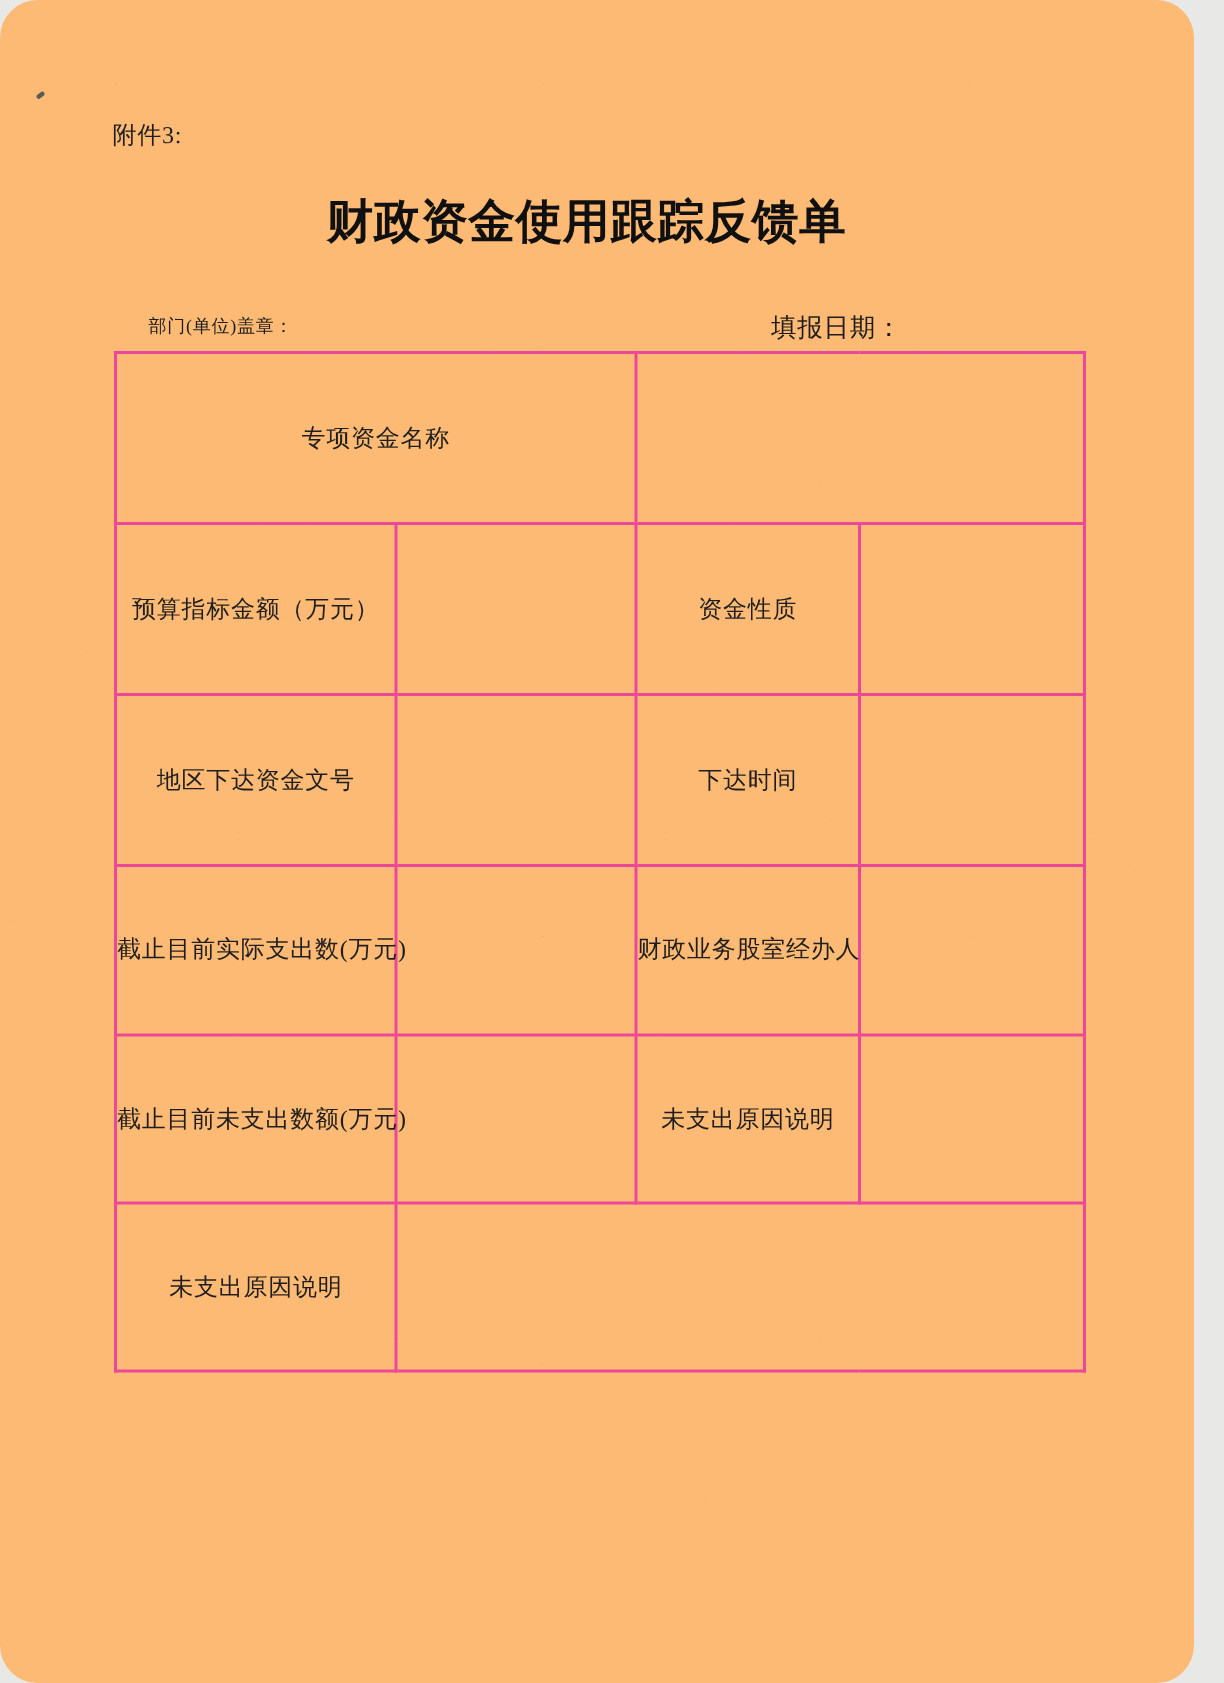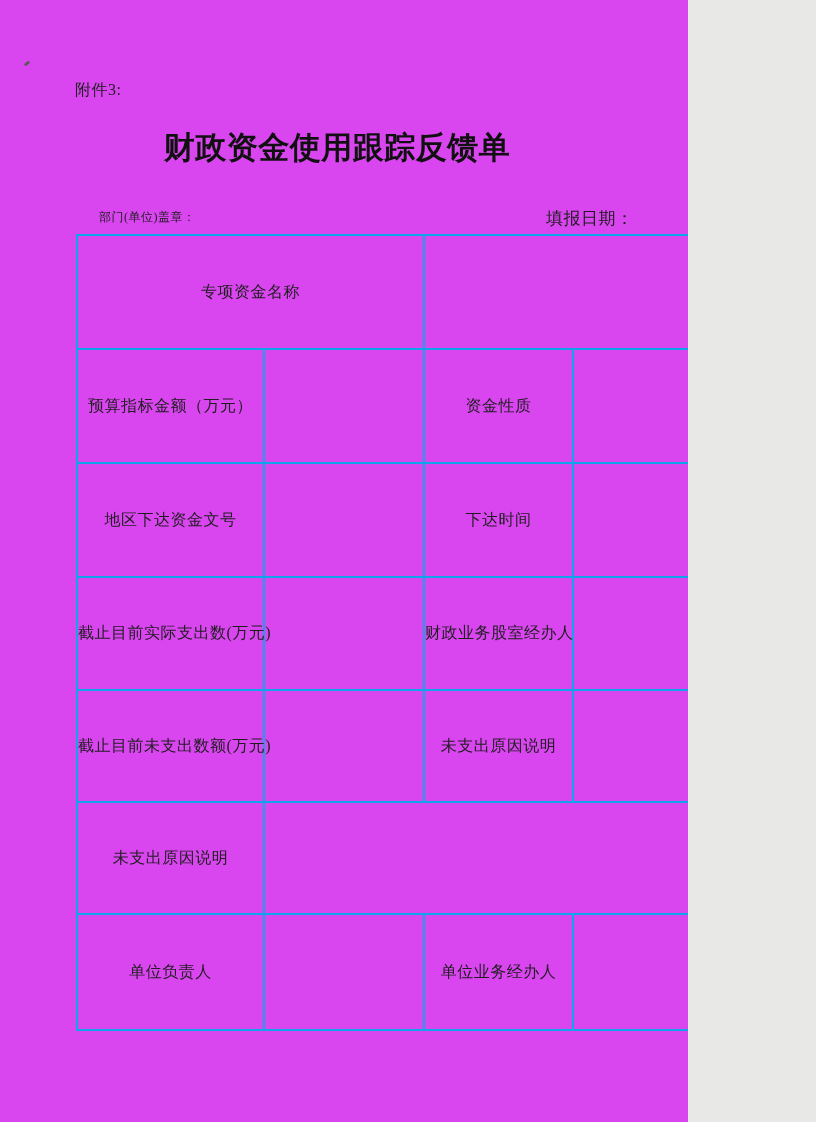--- a/index.html
+++ b/index.html
@@ -2,26 +2,27 @@
 <html><head>
 <meta charset="utf-8">
 <style>
   html, body {
     margin: 0;
     padding: 0;
     background: #e8e8e6;
   }
   .page {
     position: relative;
-    width: 688px;
+    width: 796px;
     height: 1122px;
-    background: #d946ef;
+    background: #fdba74;
     overflow: hidden;
     font-family: "Liberation Serif", "DejaVu Serif", serif;
     color: #222;
+    border-radius: 25px;
   }
   .noise {
     position: absolute;
     top: 0; left: 0;
     width: 816px;
     height: 1122px;
     opacity: 0.55;
     pointer-events: none;
   }
   .attachment-note {
@@ -50,35 +51,35 @@
     position: absolute;
     top: 209px;
     left: 99px;
     font-size: 12px;
     letter-spacing: 0.5px;
     color: #1c1c1c;
   }
   .date-label {
     position: absolute;
     top: 207px;
-    left: 546px;
+    left: 514px;
     font-size: 17px;
     letter-spacing: 0.5px;
     color: #1c1c1c;
   }
   table.form {
     position: absolute;
     top: 234px;
     left: 76px;
     width: 646px;
     border-collapse: collapse;
     table-layout: fixed;
   }
   table.form td {
-    border: 2px solid #0ea5e9;
+    border: 2px solid #ec4899;
     text-align: center;
     vertical-align: middle;
     padding: 0;
     font-size: 16px;
     letter-spacing: 0.5px;
     color: #1e1e1e;
     white-space: nowrap;
     overflow: visible;
   }
   tr.r1 { height: 114px; }
@@ -158,22 +159,16 @@
       <tr class="r5">
         <td>截止目前未支出数额(万元)</td>
         <td></td>
         <td>未支出原因说明</td>
         <td></td>
       </tr>
       <tr class="r6">
         <td>未支出原因说明</td>
         <td colspan="3"></td>
       </tr>
-      <tr class="r7">
-        <td>单位负责人</td>
-        <td></td>
-        <td>单位业务经办人</td>
-        <td></td>
-      </tr>
     </tbody>
   </table>
 
 </div>
 
 </body></html>

